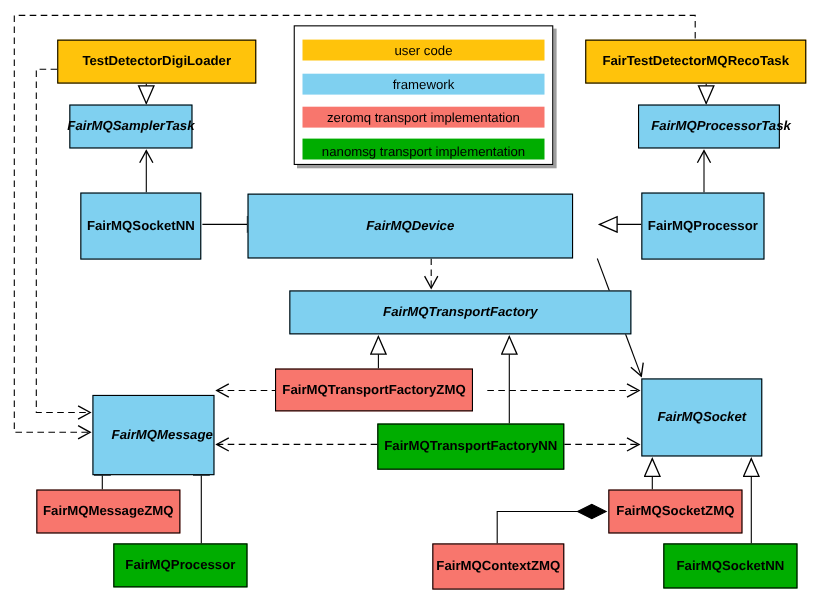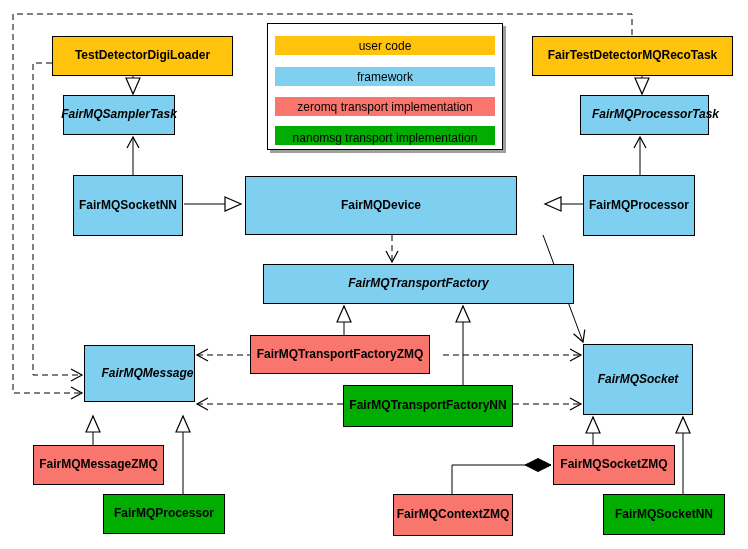--- a/index.html
+++ b/index.html
@@ -92,31 +92,31 @@
   <div class="node user" style="left:52px;top:36px;width:181px;height:40px;">TestDetectorDigiLoader</div>
 
   <div class="node user" style="left:532px;top:36px;width:201px;height:40px;">FairTestDetectorMQRecoTask</div>
 
   <div class="node fw abstract" style="left:63px;top:95px;width:112px;height:40px;">FairMQSamplerTask</div>
 
   <div class="node fw abstract" style="left:580px;top:95px;width:129px;height:40px;padding-left:22px;">FairMQProcessorTask</div>
 
   <div class="node fw" style="left:73px;top:175px;width:110px;height:61px;">FairMQSocketNN</div>
 
-  <div class="node fw" style="left:245px;top:176px;width:272px;height:59px;">FairMQDevice</div>
+  <div class="node fw" style="left:225px;top:176px;width:296px;height:59px;font-style:italic;">FairMQDevice</div>
 
   <div class="node fw" style="left:583px;top:175px;width:112px;height:61px;">FairMQProcessor</div>
 
   <div class="node fw abstract" style="left:263px;top:264px;width:311px;height:40px;">FairMQTransportFactory</div>
 
   <div class="node zmq" style="left:250px;top:335px;width:180px;height:39px;">FairMQTransportFactoryZMQ</div>
 
   <div class="node nn" style="left:343px;top:385px;width:170px;height:42px;">FairMQTransportFactoryNN</div>
 
-  <div class="node fw abstract" style="left:84px;top:345px;width:111px;height:57px;padding-left:16px;">FairMQMessage</div>
+  <div class="node fw abstract" style="left:84px;top:359px;width:111px;height:73px;padding-left:16px;">FairMQMessage</div>
 
   <div class="node fw abstract" style="left:583px;top:344px;width:110px;height:71px;">FairMQSocket</div>
 
   <div class="node zmq" style="left:33px;top:445px;width:131px;height:40px;">FairMQMessageZMQ</div>
 
   <div class="node nn" style="left:103px;top:494px;width:122px;height:40px;">FairMQProcessor</div>
 
   <div class="node zmq" style="left:553px;top:445px;width:122px;height:40px;">FairMQSocketZMQ</div>
 
   <div class="node nn" style="left:603px;top:494px;width:122px;height:41px;">FairMQSocketNN</div>

